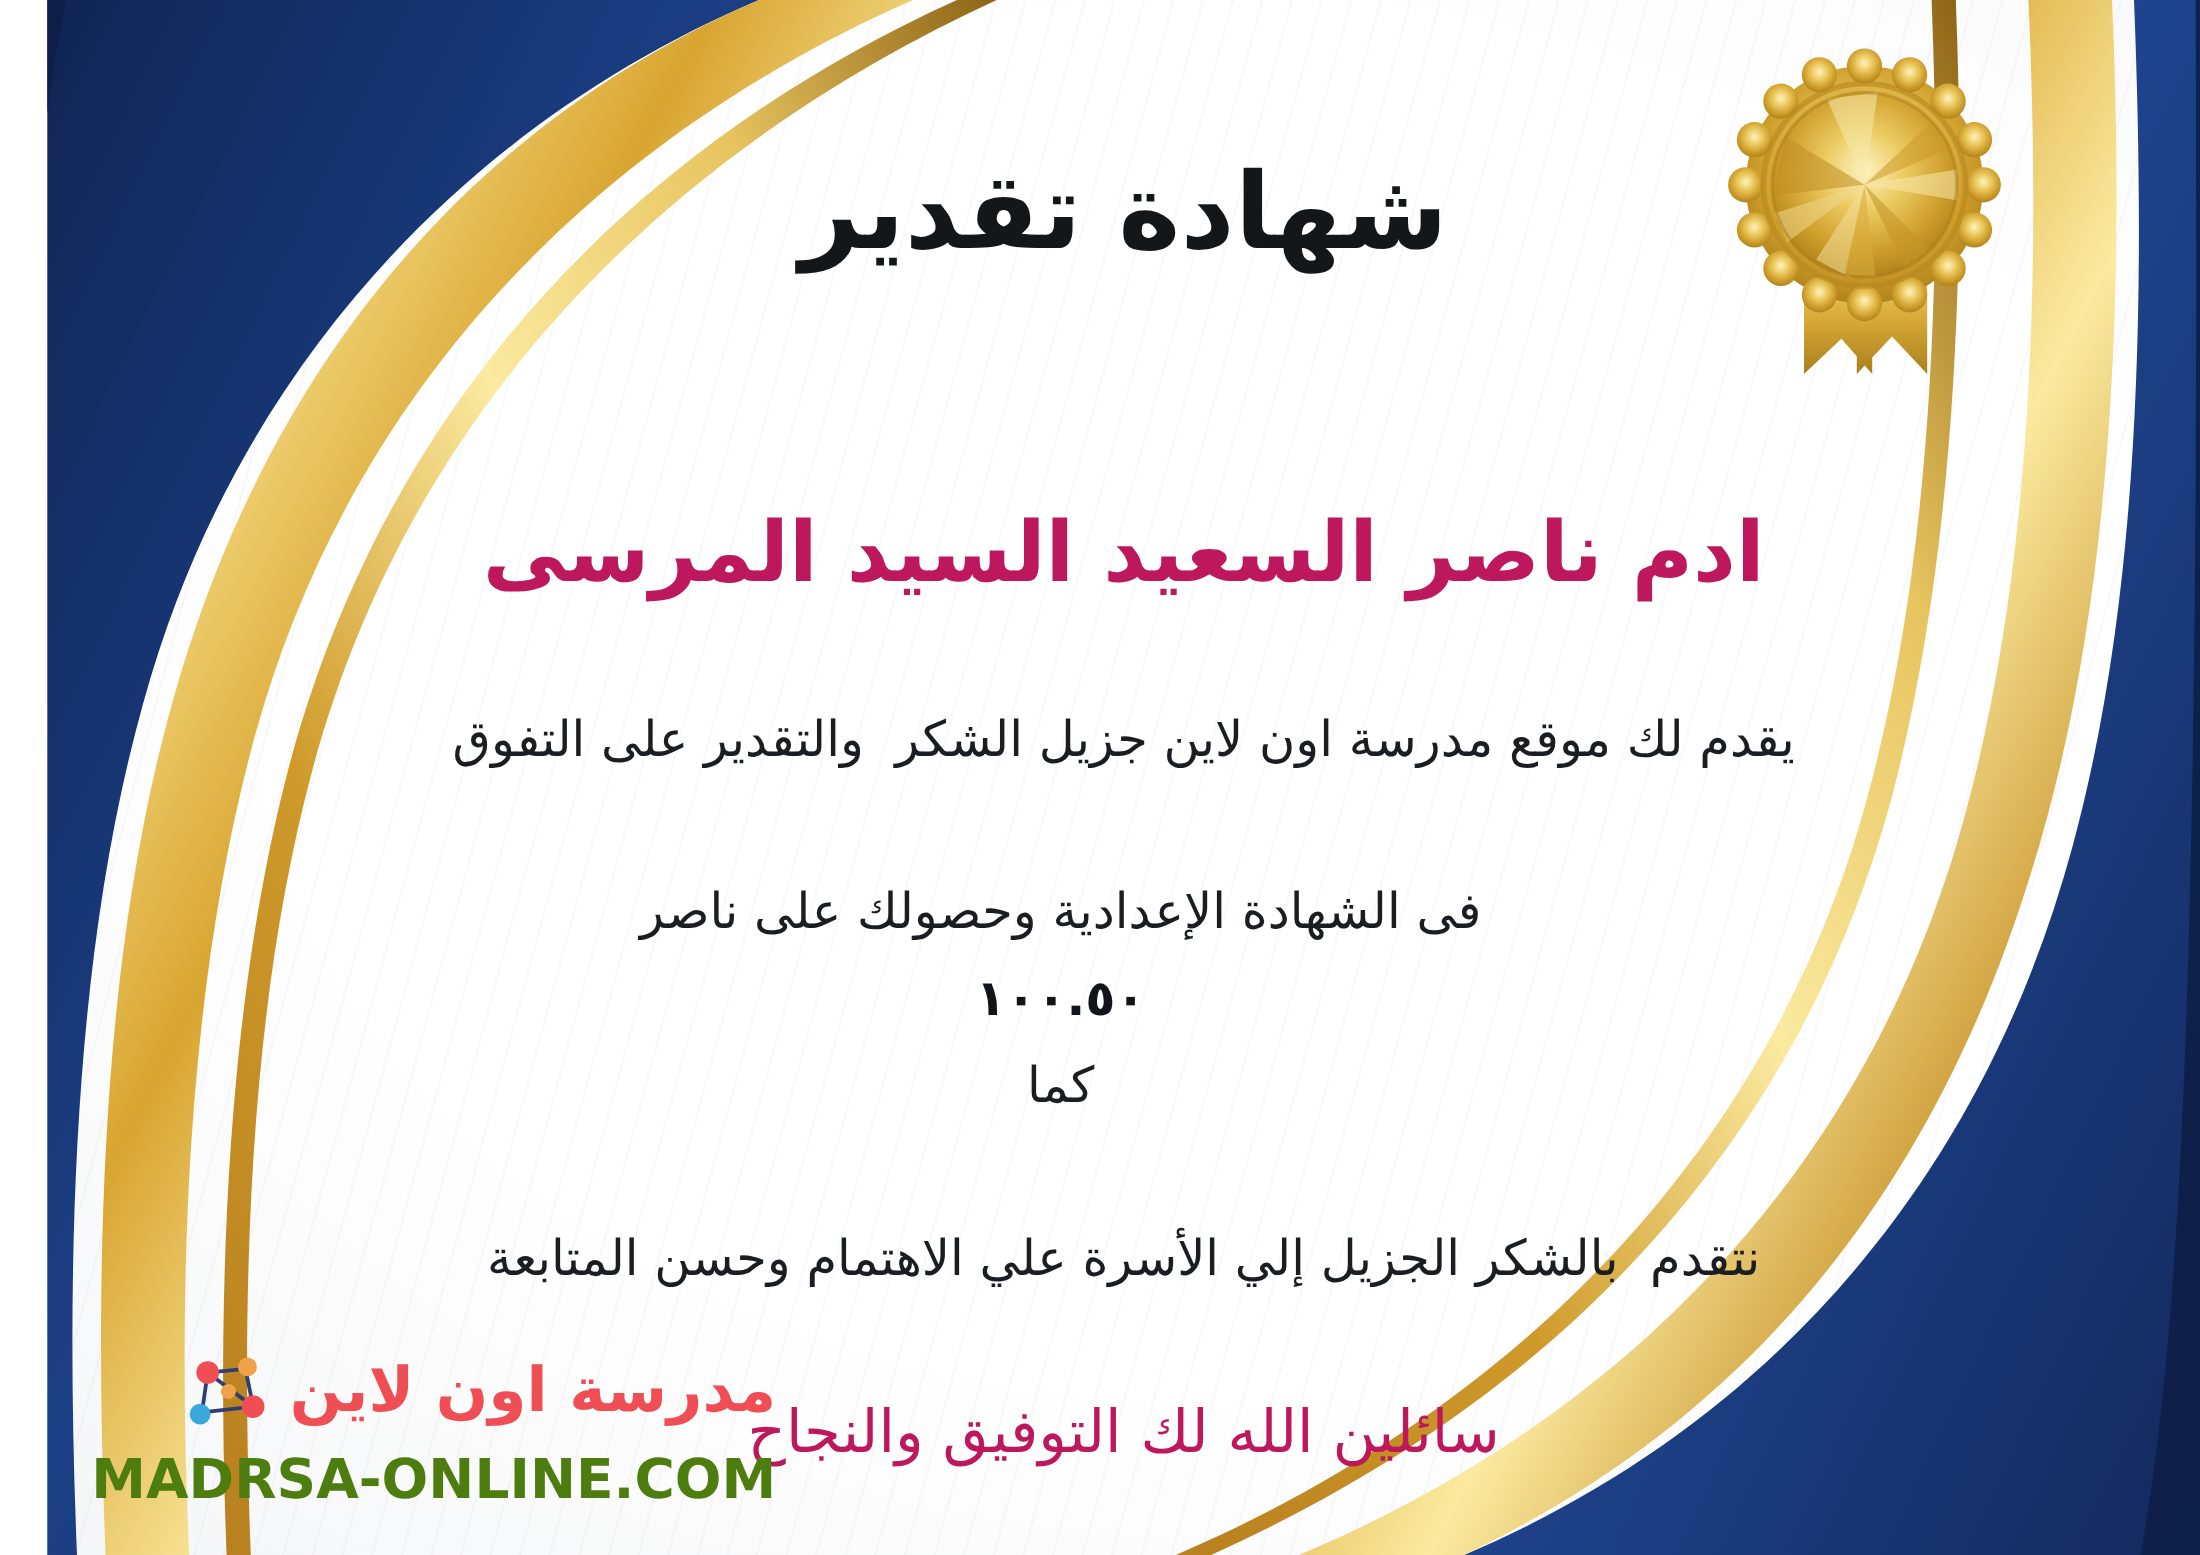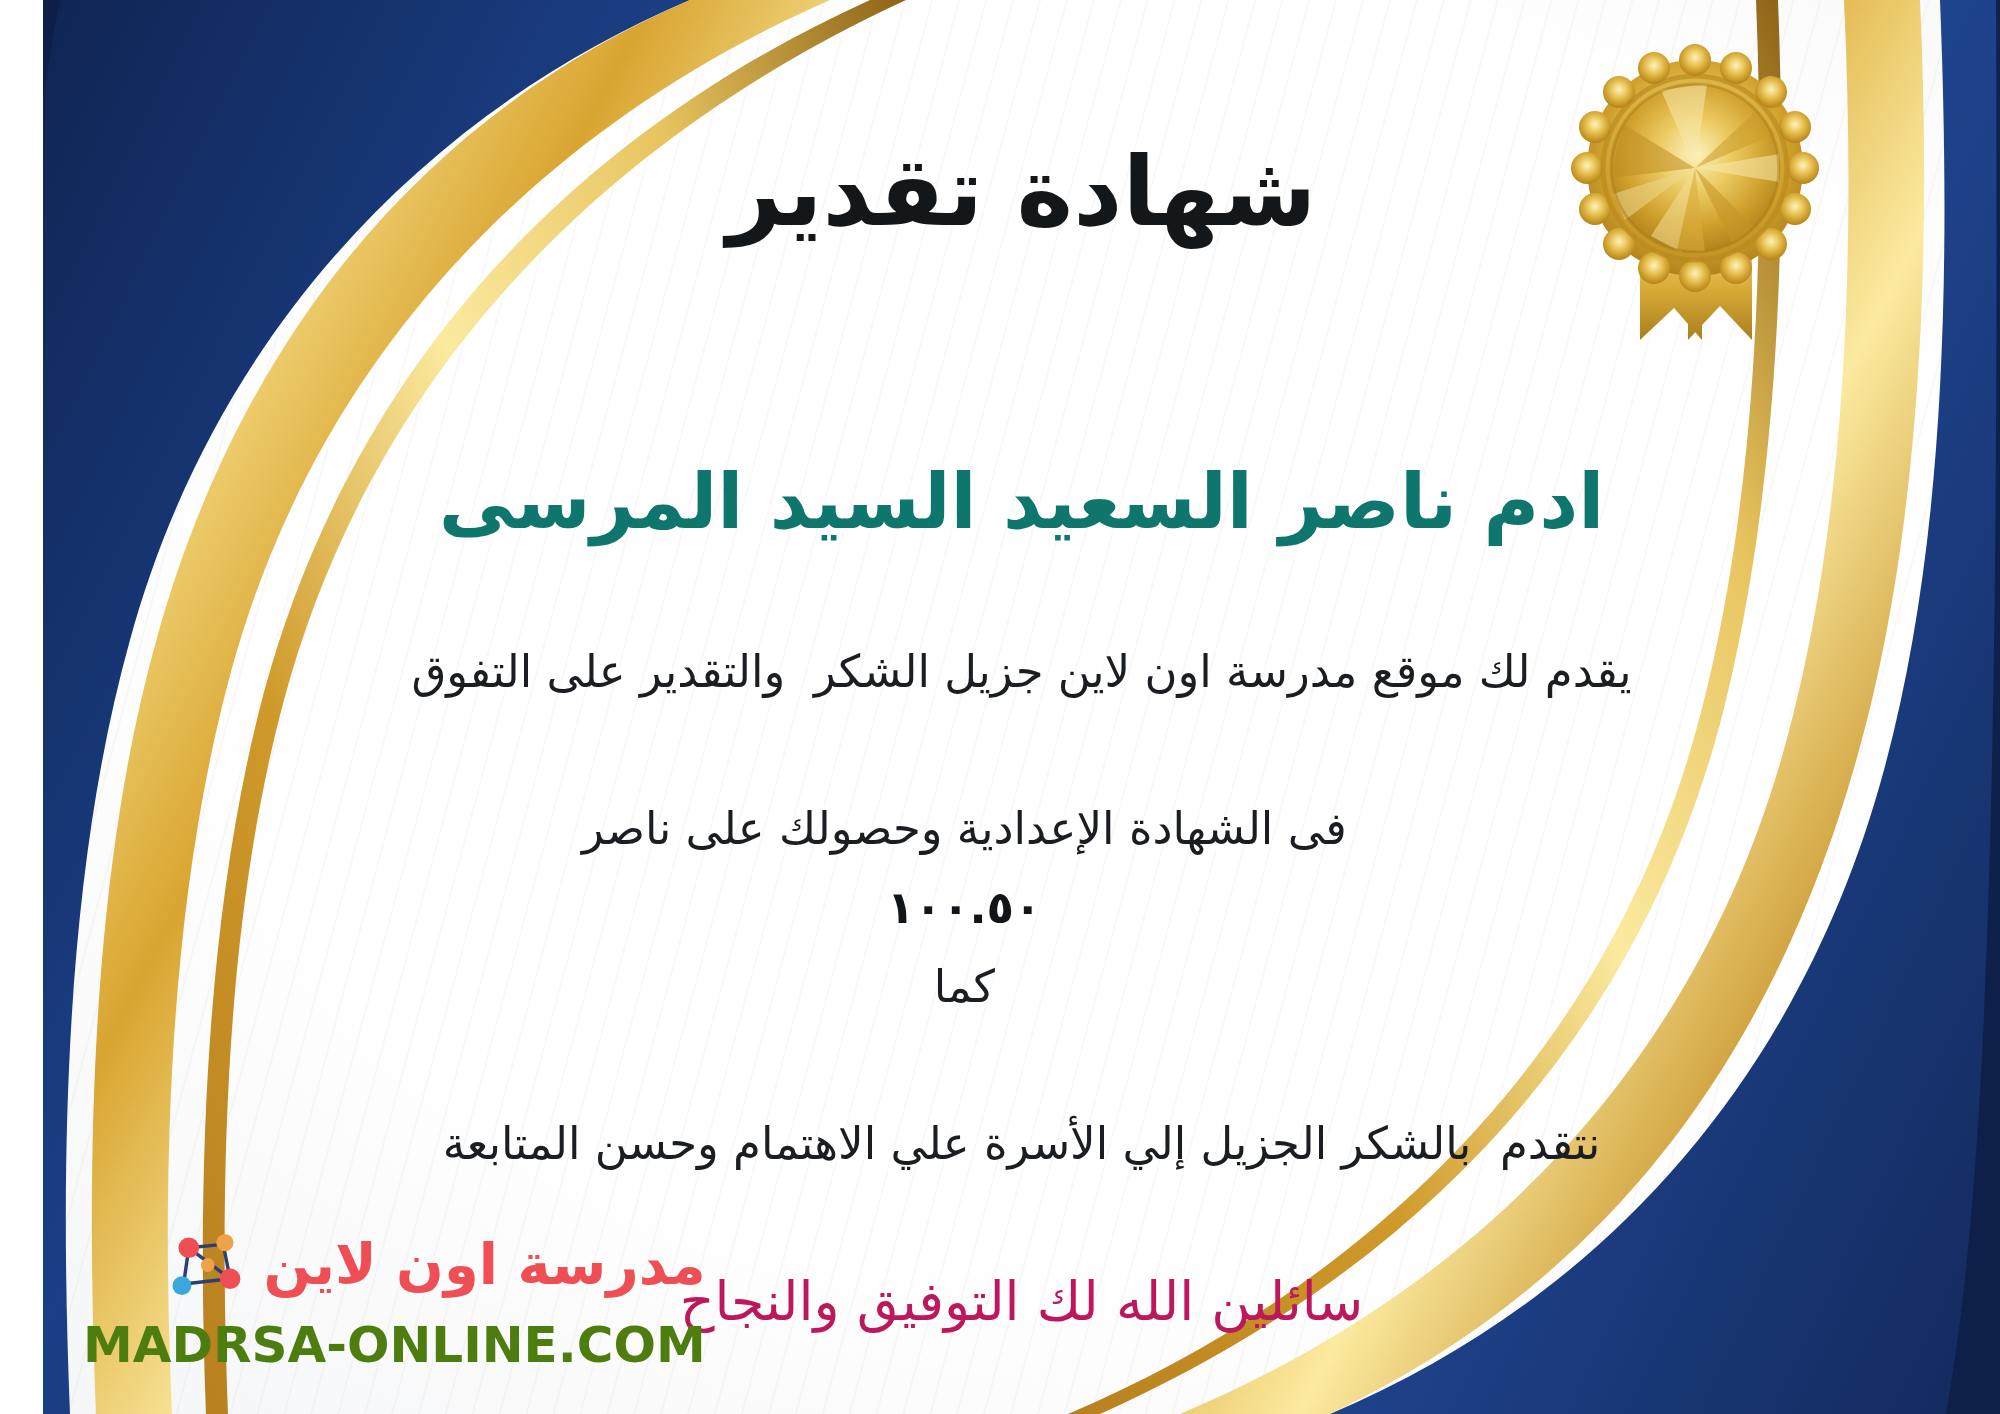--- a/index.html
+++ b/index.html
@@ -70,21 +70,21 @@
     color: #14171a;
     letter-spacing: 0px;
     line-height: 1.1;
     direction: rtl;
   }
 
   .recipient-name {
     margin-top: 210px;
     font-size: 76px;
     font-weight: 700;
-    color: #0f766e;
+    color: #be185d;
     direction: rtl;
     line-height: 1.2;
   }
 
   .body-text {
     margin-top: 86px;
     width: 1580px;
     font-size: 45px;
     font-weight: 500;
     color: #1a1d21;

